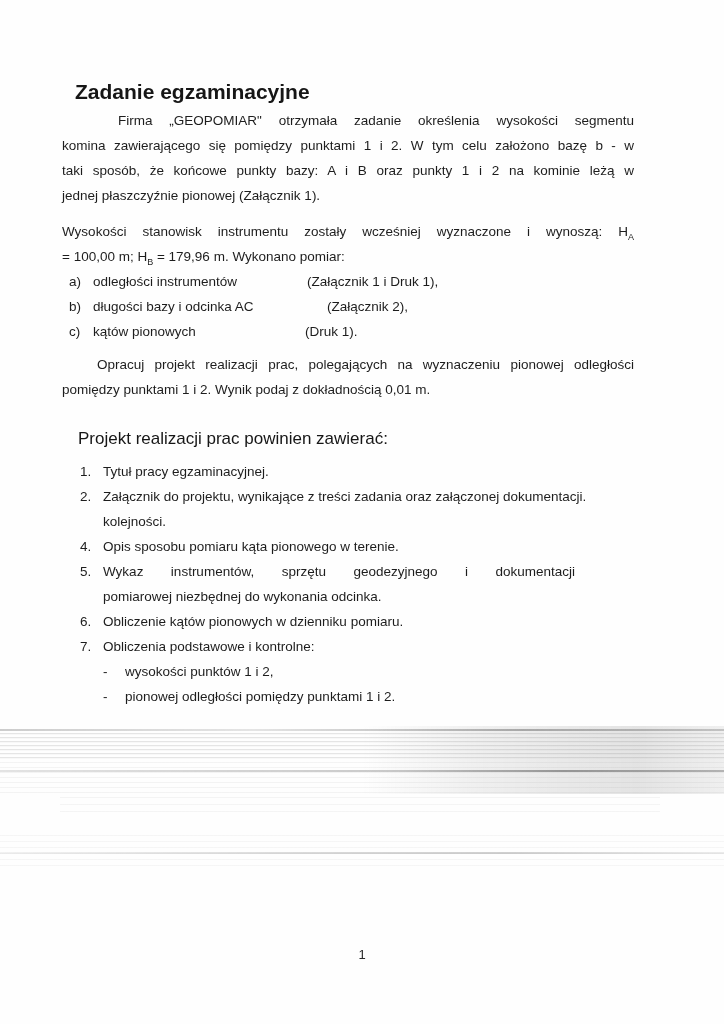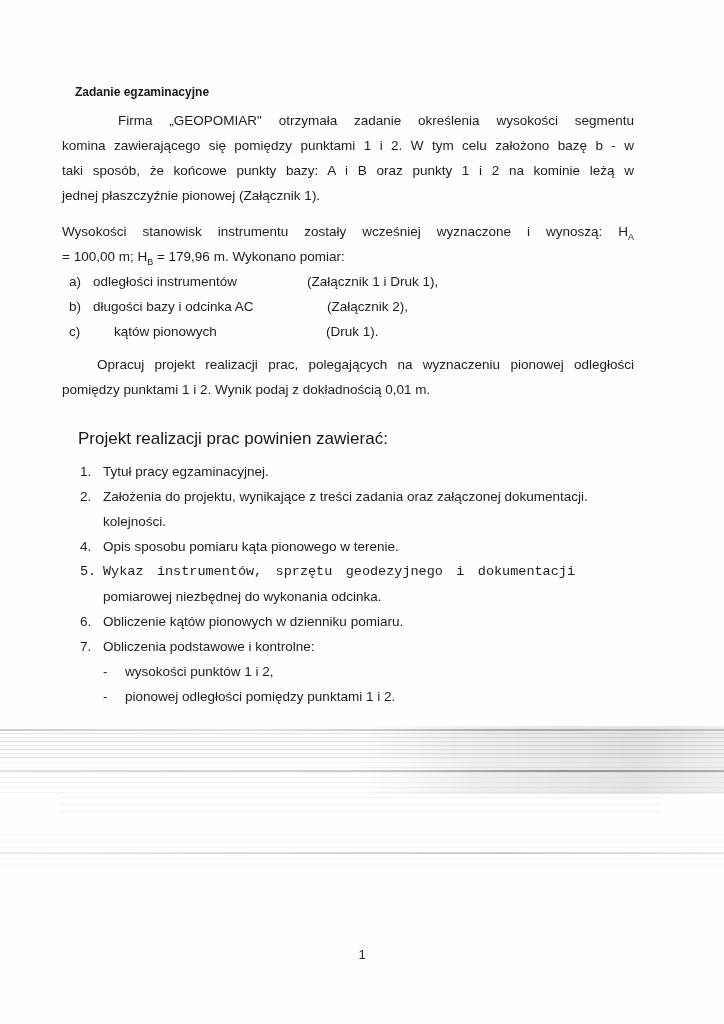--- a/index.html
+++ b/index.html
@@ -15,21 +15,21 @@
   .doc {
     position: absolute;
     left: 62px;
     top: 82px;
     width: 572px;
     font-size: 13.5px;
     line-height: 25px;
   }
   h1.title {
     margin: 0 0 0 13px;
-    font-size: 12px;
+    font-size: 21px;
     line-height: 20px;
     font-weight: bold;
     color: #161616;
   }
   h2.subtitle {
     margin: 26px 0 0 16px;
     font-size: 17px;
     line-height: 22px;
     font-weight: normal;
     color: #161616;
@@ -40,25 +40,25 @@
   .line { height: 25px; line-height: 25px; }
   .j { text-align: justify; text-align-last: justify; }
   .indent-56 { padding-left: 56px; }
   .indent-35 { padding-left: 35px; margin-top: 8px; }
   sub { font-size: 9px; line-height: 0; }
   
   .mnum { display: inline-block; margin-left: 7px; width: 24px; white-space: nowrap; }
   .mtxt { display: inline-block; white-space: nowrap; }
   .mtxt.wa { width: 214px; }
   .mtxt.wb { width: 234px; }
-  .mtxt.wc { width: 212px; margin-left: 21px; }
+  .mtxt.wc { width: 212px; }
   
   .lnum { display: inline-block; margin-left: 18px; width: 23px; white-space: nowrap; }
   .cont { padding-left: 41px; }
-  .li5 { width: 513px; font-family: Liberation Mono, monospace; }
+  .li5 { width: 513px; }
   
   .dsh { display: inline-block; margin-left: 41px; width: 22px; }
   
   .scan-a {
     position: absolute; left: 0; top: 726px; width: 724px; height: 68px;
     background:
       linear-gradient(90deg, rgba(90,90,90,0.30), rgba(110,110,110,0.18) 35%, rgba(70,70,70,0.42) 72%, rgba(90,90,90,0.30)) 0 3px / 724px 2px no-repeat,
       linear-gradient(90deg, rgba(120,120,120,0.20), rgba(100,100,100,0.34) 55%, rgba(60,60,60,0.50) 78%, rgba(80,80,80,0.38)) 0 44px / 724px 2px no-repeat,
       repeating-linear-gradient(180deg, rgba(130,130,130,0.20) 0 1px, rgba(170,170,170,0.07) 1px 2px, rgba(255,255,255,0) 2px 4px) 0 7px / 724px 28px no-repeat,
       repeating-linear-gradient(180deg, rgba(150,150,150,0.10) 0 1px, rgba(255,255,255,0) 1px 5px) 0 36px / 724px 32px no-repeat;
@@ -114,21 +114,21 @@
 
     <div>
       <div class="line j indent-35">Opracuj projekt realizacji prac, polegających na wyznaczeniu pionowej odległości</div>
       <div class="line">pomiędzy punktami 1 i 2. Wynik podaj z dokładnością 0,01 m.</div>
     </div>
 
     <h2 class="subtitle">Projekt realizacji prac powinien zawierać:</h2>
 
     <div class="list-block">
       <div class="line"><span class="lnum">1.</span><span>Tytuł pracy egzaminacyjnej.</span></div>
-      <div class="line"><span class="lnum">2.</span><span>Założenia do projektu, wynikające z treści zadania oraz załączonej dokumentacji.</span></div>
+      <div class="line"><span class="lnum">2.</span><span>Załącznik do projektu, wynikające z treści zadania oraz załączonej dokumentacji.</span></div>
       <div class="line cont">kolejności.</div>
       <div class="line"><span class="lnum">4.</span><span>Opis sposobu pomiaru kąta pionowego w terenie.</span></div>
       <div class="line j li5"><span class="lnum">5.</span><span>Wykaz instrumentów, sprzętu geodezyjnego i dokumentacji</span></div>
       <div class="line cont">pomiarowej niezbędnej do wykonania odcinka.</div>
       <div class="line"><span class="lnum">6.</span><span>Obliczenie kątów pionowych w dzienniku pomiaru.</span></div>
       <div class="line"><span class="lnum">7.</span><span>Obliczenia podstawowe i kontrolne:</span></div>
       <div class="line"><span class="dsh">-</span><span>wysokości punktów 1 i 2,</span></div>
       <div class="line"><span class="dsh">-</span><span>pionowej odległości pomiędzy punktami 1 i 2.</span></div>
     </div>
 

